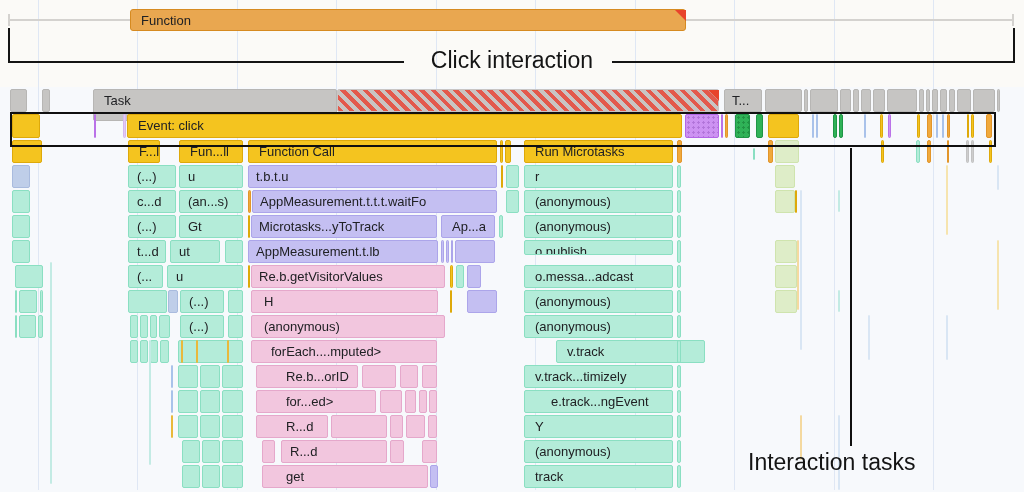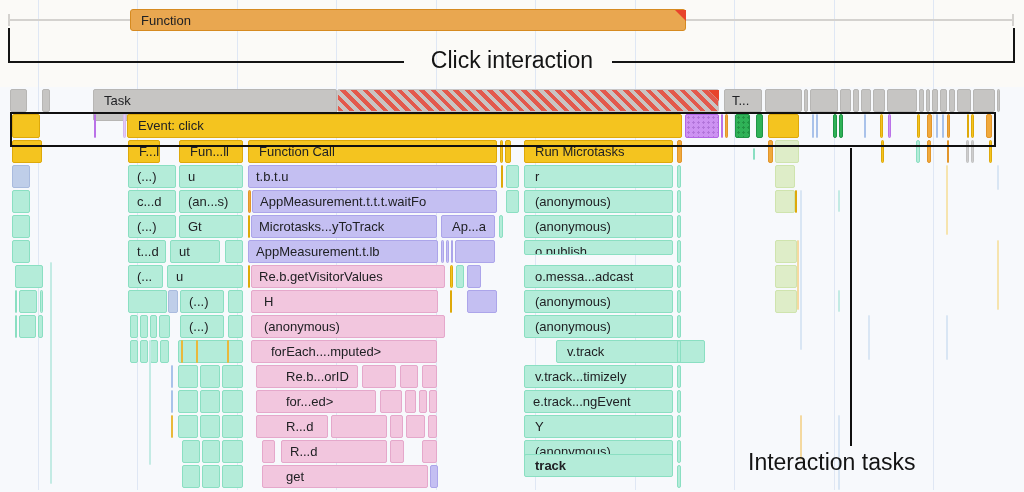--- a/index.html
+++ b/index.html
@@ -289,21 +289,21 @@
       <div class="bar" style="left: 200px; top: 390px; width: 20px; height: 23px; background: rgb(180, 236, 217); border-color: rgb(138, 223, 194);"></div>
       <div class="bar" style="left: 222px; top: 390px; width: 21px; height: 23px; background: rgb(180, 236, 217); border-color: rgb(138, 223, 194);"></div>
       <div class="bar" style="left: 256px; top: 390px; width: 120px; height: 23px; background: rgb(242, 198, 222); border-color: rgb(229, 168, 203);">
         <span class="lbl" style="padding-left: 29px;">for...ed&gt;</span>
       </div>
       <div class="bar" style="left: 380px; top: 390px; width: 22px; height: 23px; background: rgb(242, 198, 222); border-color: rgb(229, 168, 203);"></div>
       <div class="bar" style="left: 405px; top: 390px; width: 11px; height: 23px; background: rgb(242, 198, 222); border-color: rgb(229, 168, 203);"></div>
       <div class="bar" style="left: 419px; top: 390px; width: 8px; height: 23px; background: rgb(242, 198, 222); border-color: rgb(229, 168, 203);"></div>
       <div class="bar" style="left: 429px; top: 390px; width: 8px; height: 23px; background: rgb(242, 198, 222); border-color: rgb(229, 168, 203);"></div>
       <div class="bar" style="left: 524px; top: 390px; width: 149px; height: 23px; background: rgb(180, 236, 217); border-color: rgb(138, 223, 194);">
-        <span class="lbl" style="padding-left: 8px;">e.track...ngEvent</span>
+        <span class="lbl" style="padding-left: 26px;">e.track...ngEvent</span>
       </div>
       <div class="bar" style="left: 677px; top: 390px; width: 4px; height: 23px; background: rgb(180, 236, 217); border-color: rgb(138, 223, 194);"></div>
       <div class="bar" style="left: 171px; top: 415px; width: 2px; height: 23px; background: rgb(233, 185, 59); border-color: rgb(233, 185, 59);"></div>
       <div class="bar" style="left: 178px; top: 415px; width: 20px; height: 23px; background: rgb(180, 236, 217); border-color: rgb(138, 223, 194);"></div>
       <div class="bar" style="left: 200px; top: 415px; width: 20px; height: 23px; background: rgb(180, 236, 217); border-color: rgb(138, 223, 194);"></div>
       <div class="bar" style="left: 222px; top: 415px; width: 21px; height: 23px; background: rgb(180, 236, 217); border-color: rgb(138, 223, 194);"></div>
       <div class="bar" style="left: 256px; top: 415px; width: 72px; height: 23px; background: rgb(242, 198, 222); border-color: rgb(229, 168, 203);">
         <span class="lbl" style="padding-left: 29px;">R...d</span>
       </div>
       <div class="bar" style="left: 331px; top: 415px; width: 56px; height: 23px; background: rgb(242, 198, 222); border-color: rgb(229, 168, 203);"></div>
@@ -327,21 +327,21 @@
         <span class="lbl" style="padding-left: 10px;">(anonymous)</span>
       </div>
       <div class="bar" style="left: 677px; top: 440px; width: 4px; height: 23px; background: rgb(180, 236, 217); border-color: rgb(138, 223, 194);"></div>
       <div class="bar" style="left: 182px; top: 465px; width: 18px; height: 23px; background: rgb(180, 236, 217); border-color: rgb(138, 223, 194);"></div>
       <div class="bar" style="left: 202px; top: 465px; width: 18px; height: 23px; background: rgb(180, 236, 217); border-color: rgb(138, 223, 194);"></div>
       <div class="bar" style="left: 222px; top: 465px; width: 21px; height: 23px; background: rgb(180, 236, 217); border-color: rgb(138, 223, 194);"></div>
       <div class="bar" style="left: 262px; top: 465px; width: 166px; height: 23px; background: rgb(242, 198, 222); border-color: rgb(229, 168, 203);">
         <span class="lbl" style="padding-left: 23px;">get</span>
       </div>
       <div class="bar" style="left: 430px; top: 465px; width: 8px; height: 23px; background: rgb(196, 191, 242); border-color: rgb(172, 165, 234);"></div>
-      <div class="bar" style="left: 524px; top: 454px; width: 149px; height: 23px; background: rgb(180, 236, 217); border-color: rgb(138, 223, 194); font-weight: bold;">
+      <div class="bar" style="left: 524px; top: 465px; width: 149px; height: 23px; background: rgb(180, 236, 217); border-color: rgb(138, 223, 194);">
         <span class="lbl" style="padding-left: 10px;">track</span>
       </div>
       <div class="bar" style="left: 677px; top: 465px; width: 4px; height: 23px; background: rgb(180, 236, 217); border-color: rgb(138, 223, 194);"></div>
       <div class="bar" style="left: 50px; top: 262px; width: 2px; height: 222px; background: rgb(195, 235, 228); border-color: rgb(195, 235, 228);"></div>
       <div class="bar" style="left: 149px; top: 340px; width: 1px; height: 125px; background: rgb(195, 235, 228); border-color: rgb(195, 235, 228);"></div>
       <div class="bar" style="left: 753px; top: 148px; width: 2px; height: 12px; background: rgb(180, 236, 217); border-color: rgb(138, 223, 194);"></div>
       <div class="bar" style="left: 800px; top: 190px; width: 2px; height: 160px; background: rgb(217, 230, 244); border-color: rgb(217, 230, 244);"></div>
       <div class="bar" style="left: 797px; top: 240px; width: 2px; height: 70px; background: rgb(244, 217, 160); border-color: rgb(244, 217, 160);"></div>
       <div class="bar" style="left: 838px; top: 190px; width: 2px; height: 22px; background: rgb(195, 235, 228); border-color: rgb(195, 235, 228);"></div>
       <div class="bar" style="left: 838px; top: 290px; width: 2px; height: 22px; background: rgb(195, 235, 228); border-color: rgb(195, 235, 228);"></div>

